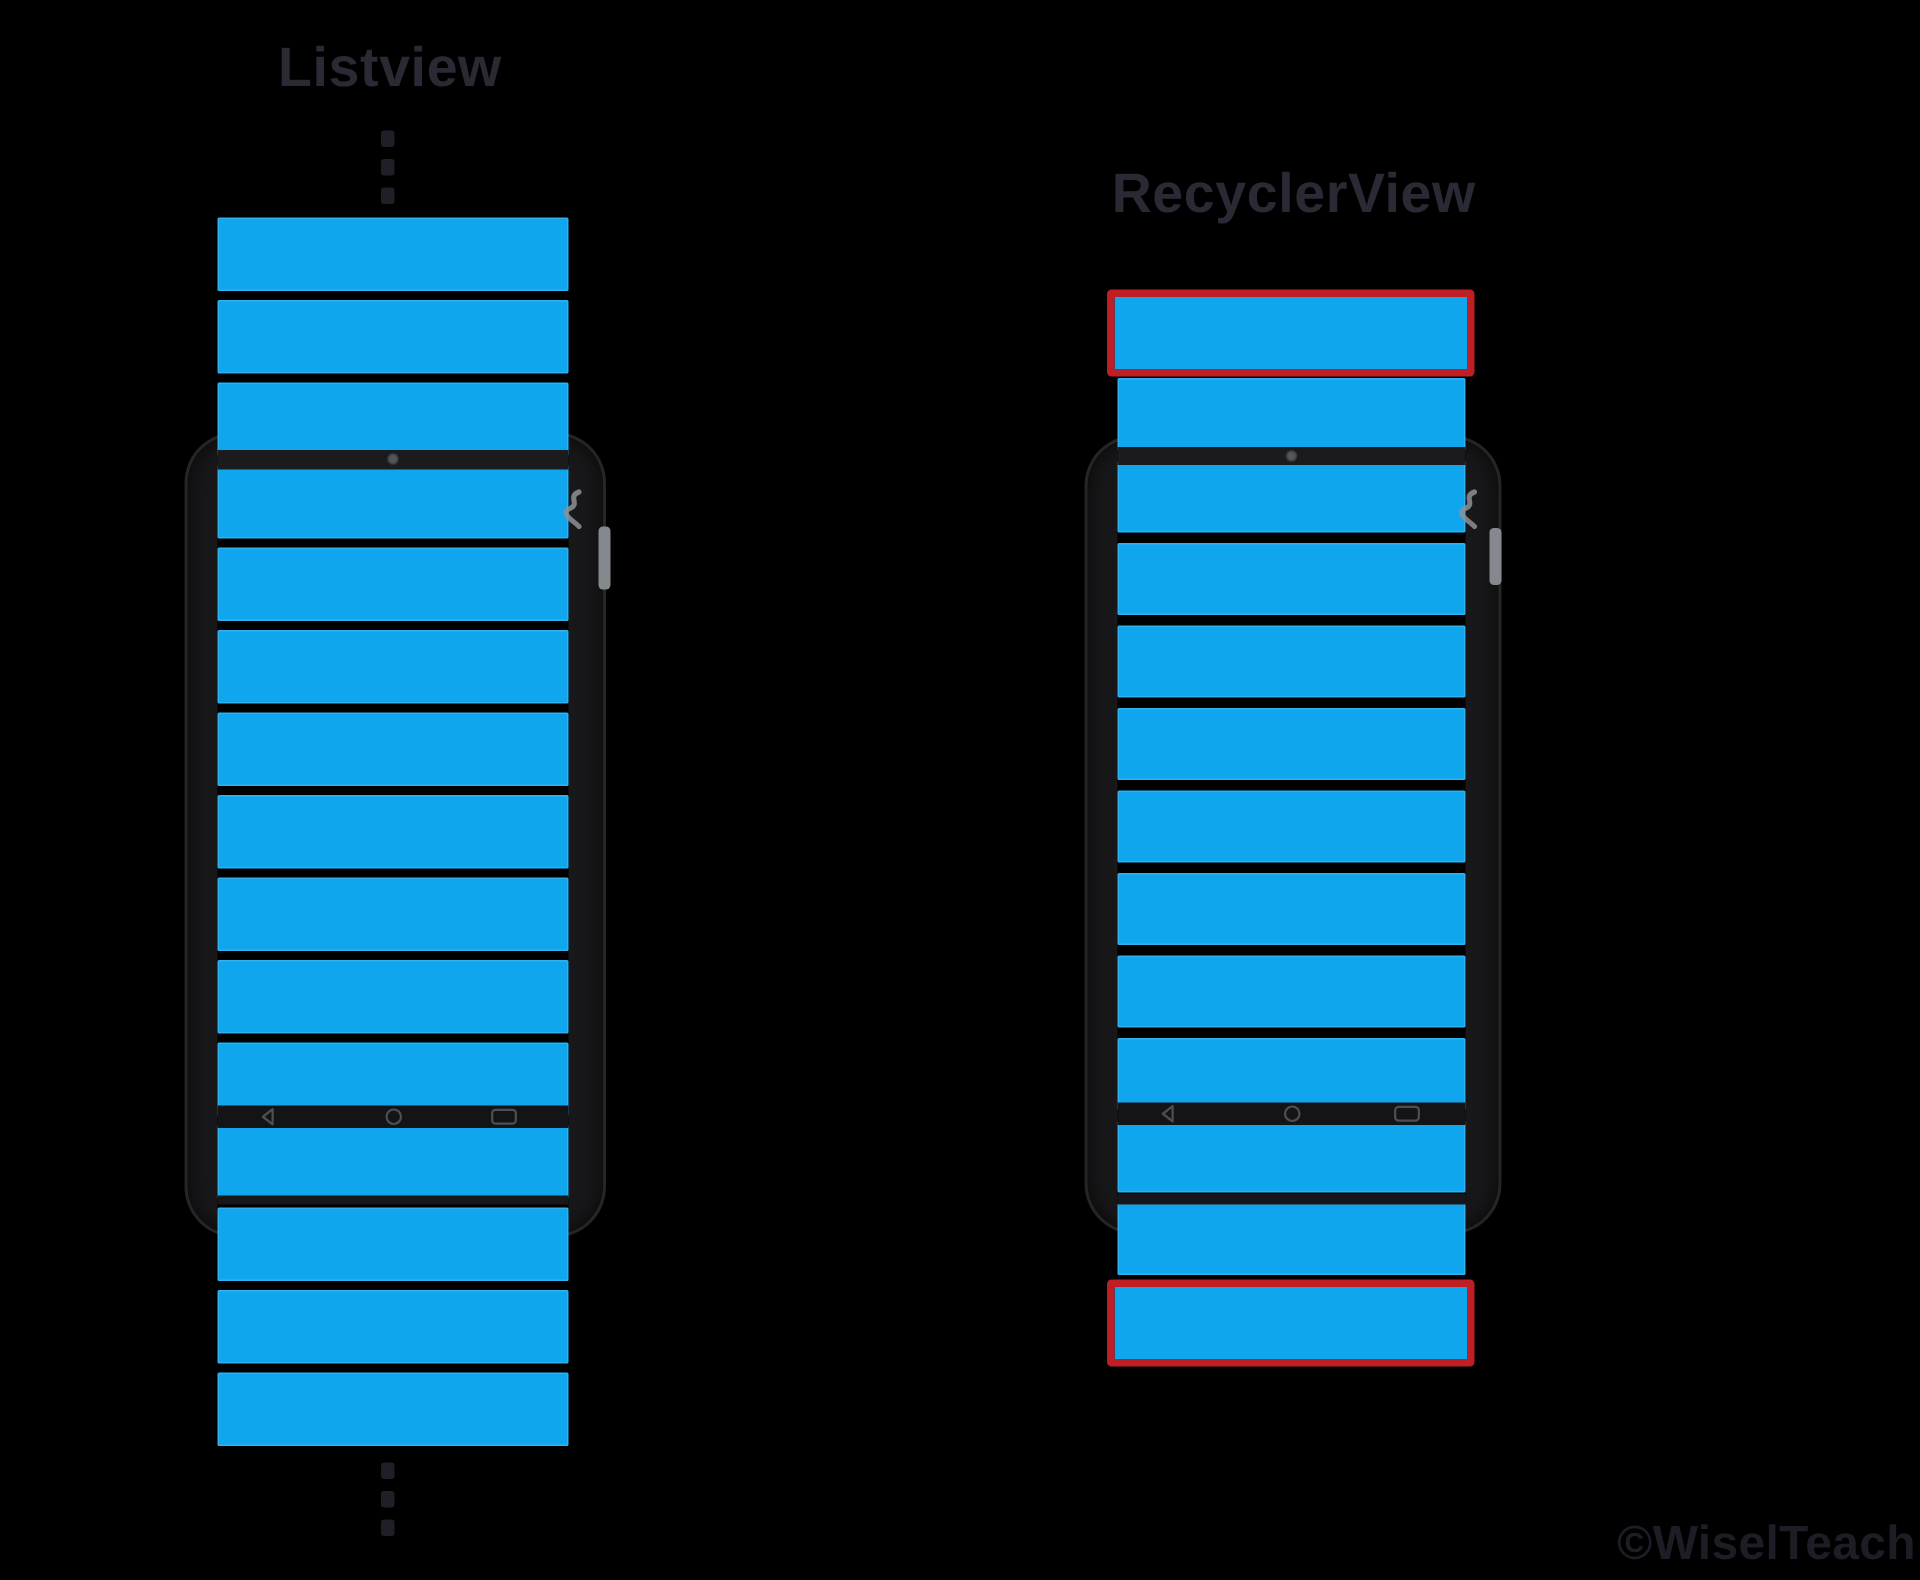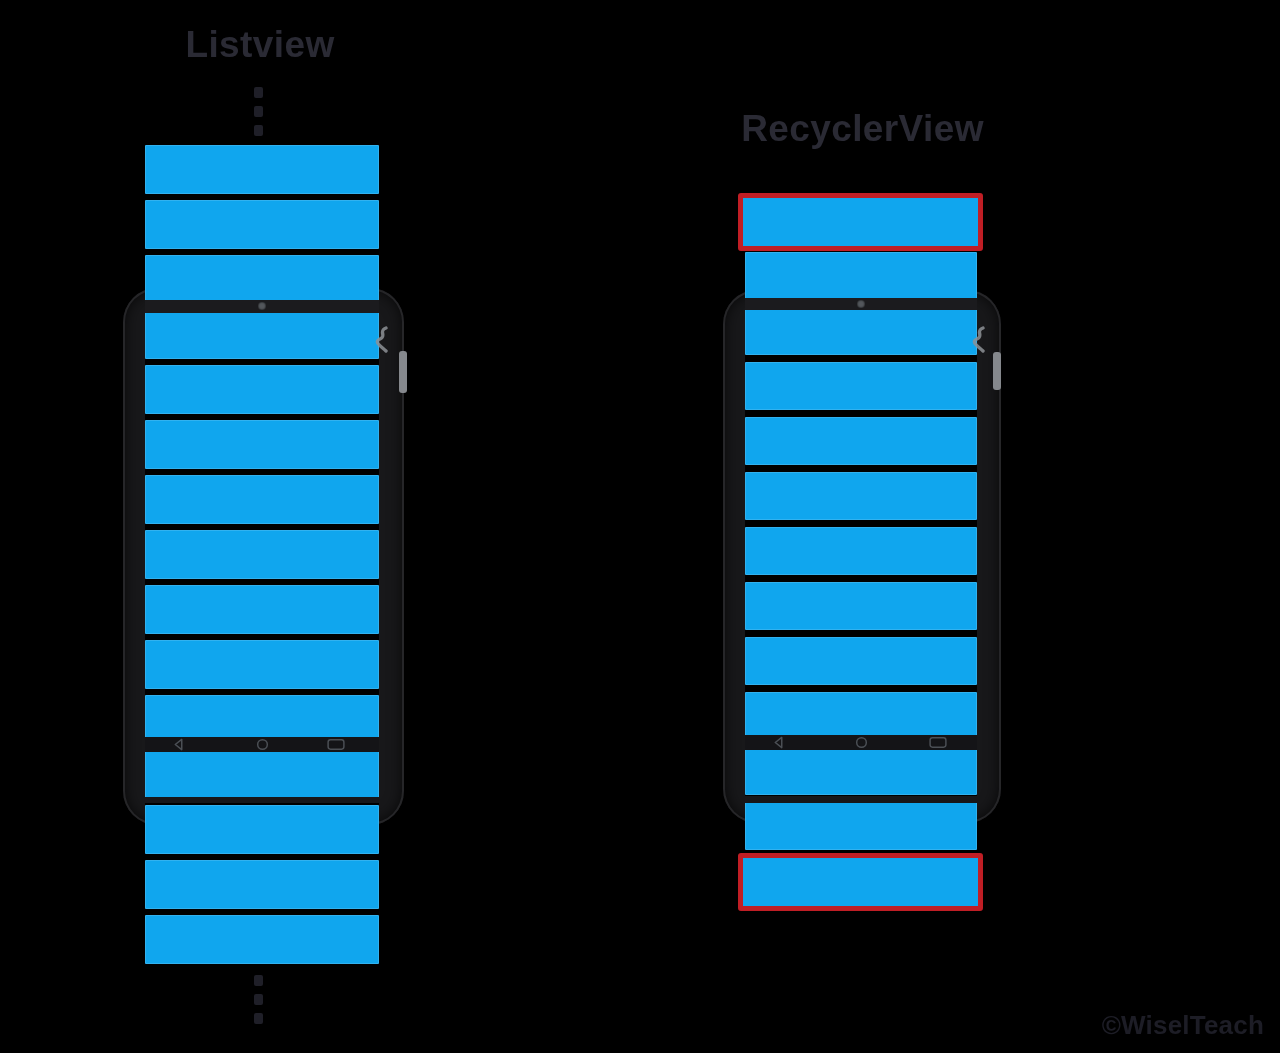--- a/index.html
+++ b/index.html
@@ -7,21 +7,21 @@
     position:relative;width:1280px;height:1053px;overflow:hidden;
     background:var(--bg,#000);
     font-family:"Liberation Sans","DejaVu Sans",sans-serif;
   }
   .title{
     position:absolute;text-align:center;font-weight:800;font-size:37px;
     letter-spacing:.4px;color:var(--title,#2a2a34);
   }
   #watermark{
     position:absolute;left:1078px;top:1010px;width:186px;text-align:right;
-    font-weight:800;font-size:26px;letter-spacing:.2px;color:var(--wm,#1d1d26);
+    font-weight:800;font-size:32px;letter-spacing:.2px;color:var(--wm,#1d1d26);
   }
   .phone-body{
     position:absolute;background:var(--phone,#18181a);border-radius:34px;
     box-shadow:inset 0 0 0 2px rgba(82,84,90,.35), inset 0 0 16px rgba(0,0,0,.85);
     z-index:1;
   }
   .phone-screen{position:absolute;background:#000;z-index:2;}
   .bar{
     position:absolute;background:var(--bar,#10a6ee);border-radius:1px;z-index:4;
     box-shadow:inset 0 0 0 1px rgba(255,255,255,.14);

